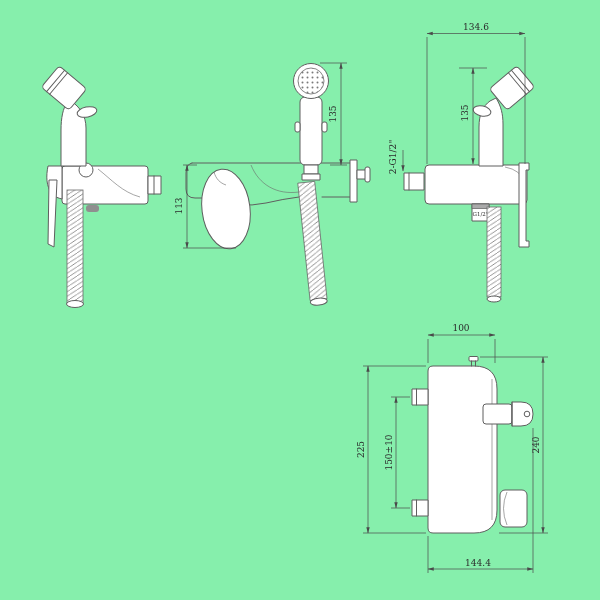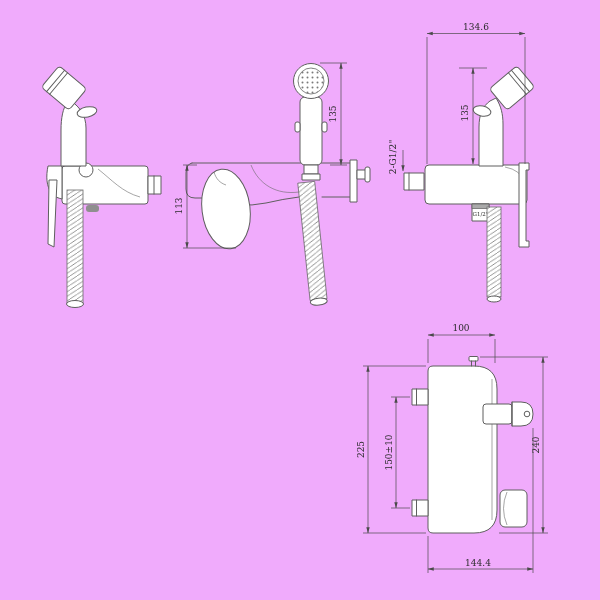--- a/index.html
+++ b/index.html
@@ -1,17 +1,17 @@
 <!DOCTYPE html>
 <html><head>
 <meta charset="utf-8">
 <style>
   html,body { margin:0; padding:0; background:#fff; }
   #canvas {
-    position:relative; width:600px; height:600px; background:#f0abfc;
+    position:relative; width:600px; height:600px; background:#86efac;
     font-family:"DejaVu Serif", serif;
   }
   svg { display:block; }
   .o    { fill:none; stroke:#5f5f5f; stroke-width:1; stroke-linejoin:round; stroke-linecap:round; }
   .of   { fill:#ffffff; stroke:#5f5f5f; stroke-width:1; stroke-linejoin:round; }
   .thin { fill:none; stroke:#6a6a6a; stroke-width:.6; }
   .dim  { fill:none; stroke:#4a4a4a; stroke-width:.7; }
   .arrE { marker-end:url(#arrow); }
   .arrS { marker-start:url(#arrowR); }
   text.d { font-family:"DejaVu Serif", serif; font-size:9px; fill:#2b2b2b; }

